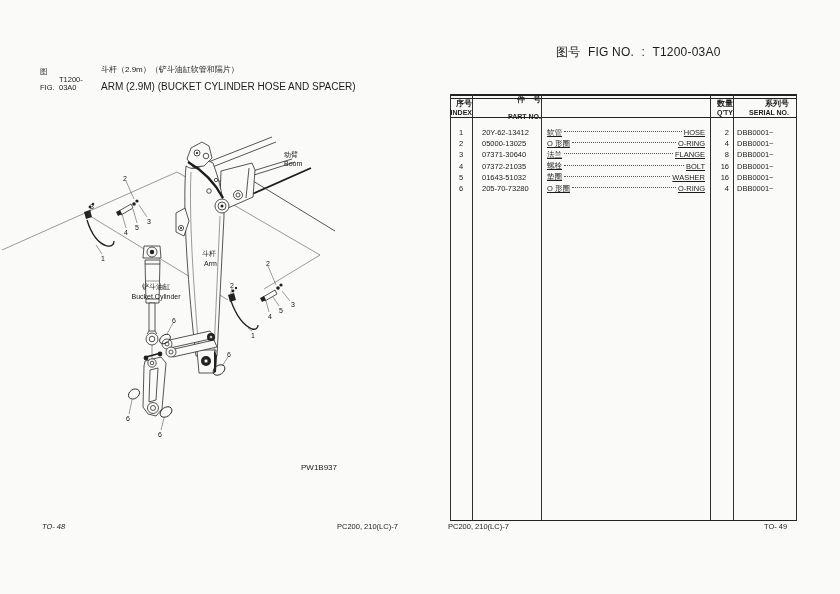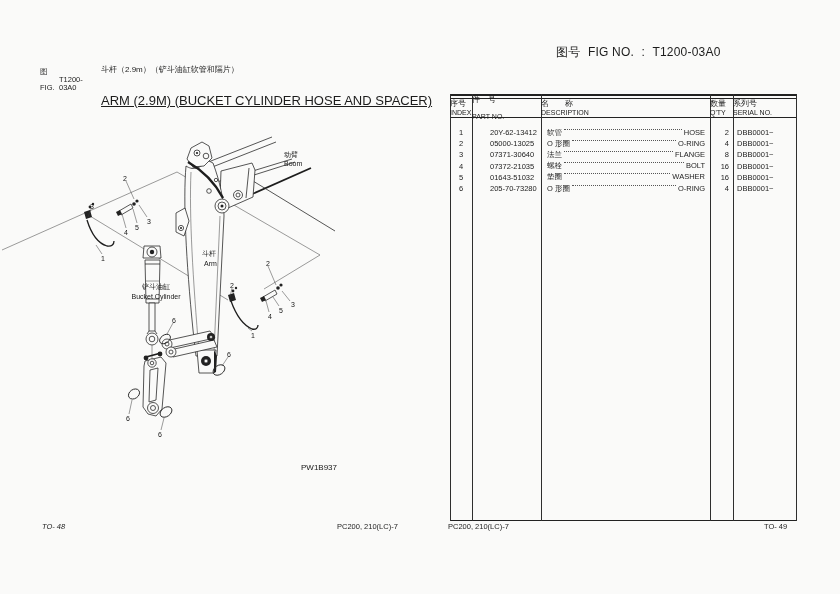--- a/index.html
+++ b/index.html
@@ -11,21 +11,21 @@
   .fig-header span{margin-right:4px;}
 
   
   .title-block{position:absolute;top:66px;left:40px;font-size:7.5px;line-height:1.1;}
   .tb-figcol{position:absolute;left:0;top:2px;}
   .tb-figcol .cn{display:block;}
   .tb-figcol .en{display:block;margin-top:8px;}
   .tb-figno{position:absolute;left:19px;top:10px;}
   .tb-titles{position:absolute;left:61px;top:0;white-space:nowrap;}
   .tb-titles .cn{display:block;font-size:8px;}
-  .tb-titles .en{display:block;font-size:13px;margin-top:19px;text-decoration:underline;}
+  .tb-titles .en{display:block;font-size:10px;margin-top:6px;}
 
   
   svg#diagram-svg{position:absolute;left:0;top:0;width:450px;height:500px;}
   svg .ln{stroke:#2b2b2b;stroke-width:.8;fill:none;}
   svg .thin{stroke:#4a4a4a;stroke-width:.55;fill:none;}
   svg .thick{stroke:#1d1d1d;stroke-width:1.7;fill:none;}
   svg .band{stroke:#1d1d1d;stroke-width:2.5;fill:none;}
   svg .part{fill:#fafaf9;stroke:#2b2b2b;stroke-width:.8;}
   svg .dark{fill:#222;stroke:none;}
   svg .hose{stroke:#1d1d1d;stroke-width:1.3;fill:none;}
@@ -35,28 +35,28 @@
   svg .callout{font-size:7px;text-anchor:middle;font-family:"Liberation Sans",sans-serif;}
   svg .lbl-cn{font-size:7px;}
   svg .lbl-en{font-size:7px;}
   svg .mid{text-anchor:middle;}
   svg .dwgno{font-size:8px;}
 
   
   .ptable{position:absolute;left:450px;top:94px;width:347px;height:427px;font-size:7.5px;}
   .hline{position:absolute;left:0;width:347px;background:#222;}
   .vline{position:absolute;top:0;height:427px;width:1px;background:#2e2e2e;}
-  .hcell{position:absolute;top:4px;height:20px;display:flex;flex-direction:column;align-items:flex-start;justify-content:center;line-height:1.15;text-align:center;white-space:nowrap;}
+  .hcell{position:absolute;top:4px;height:20px;display:flex;flex-direction:column;align-items:flex-end;justify-content:center;line-height:1.15;text-align:center;white-space:nowrap;font-weight:bold;}
   .hcell .cn{font-size:8px;}
   .hcell .en{font-size:7px;}
   .rows{position:absolute;left:0;top:33px;width:347px;}
   .prow{display:flex;height:11.2px;align-items:center;}
   .c-index{width:22px;text-align:center;}
-  .c-part{width:69px;padding-left:18px;box-sizing:border-box;}
-  .c-desc{width:169px;display:flex;padding:0 5px 0 6px;box-sizing:border-box;}
+  .c-part{width:69px;padding-left:10px;box-sizing:border-box;}
+  .c-desc{width:169px;display:flex;align-items:center;padding:0 5px 0 6px;box-sizing:border-box;text-decoration:underline;}
   .c-desc .dots{flex:1;border-bottom:1px dotted #555;margin:0 2px 3px 2px;height:1px;}
   .c-qty{width:23px;text-align:right;padding-right:4px;box-sizing:border-box;}
   .c-serial{width:44px;padding-left:4px;box-sizing:border-box;}
 
   
   .footer-item{position:absolute;top:522px;font-size:7.5px;white-space:nowrap;}
   .f-left-page{left:42px;font-style:italic;}
   .f-left-model{left:337px;}
   .f-right-model{left:448px;}
   .f-right-page{left:764px;}
@@ -251,29 +251,25 @@
     <div class="vline" style="left:346px;"></div>
 
     <div class="hcell" style="left:0;width:22px;">
       <span class="cn">序号</span>
       <span class="en">INDEX</span>
     </div>
     <div class="hcell" style="left:22px;width:69px;gap:8px;">
       <span class="cn">件　号</span>
       <span class="en">PART NO.</span>
     </div>
-    <div class="hcell" style="left:91px;width:169px;">
-      <span class="cn">名　　称</span>
-      <span class="en">DESCRIPTION</span>
-    </div>
     <div class="hcell" style="left:260px;width:23px;">
       <span class="cn">数量</span>
       <span class="en">Q'TY</span>
     </div>
-    <div class="hcell" style="left:283px;width:48px;">
+    <div class="hcell" style="left:291px;width:48px;">
       <span class="cn">系列号</span>
       <span class="en">SERIAL NO.</span>
     </div>
 
     <div class="rows">
         <div class="prow">
     <span class="c-index">1</span>
     <span class="c-part">20Y-62-13412</span>
     <span class="c-desc">
       <span>软管</span>

